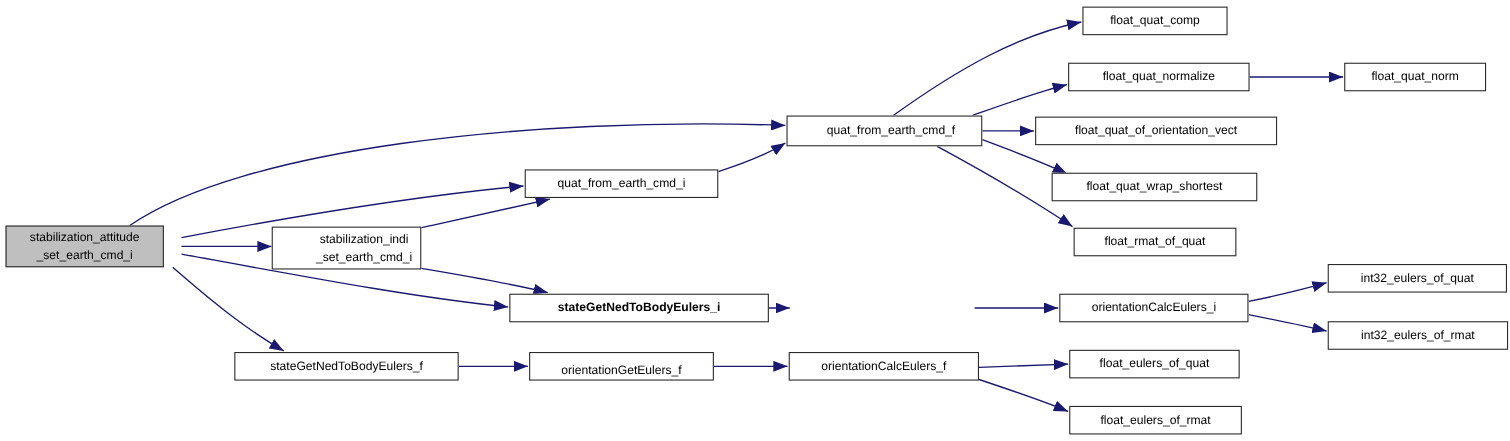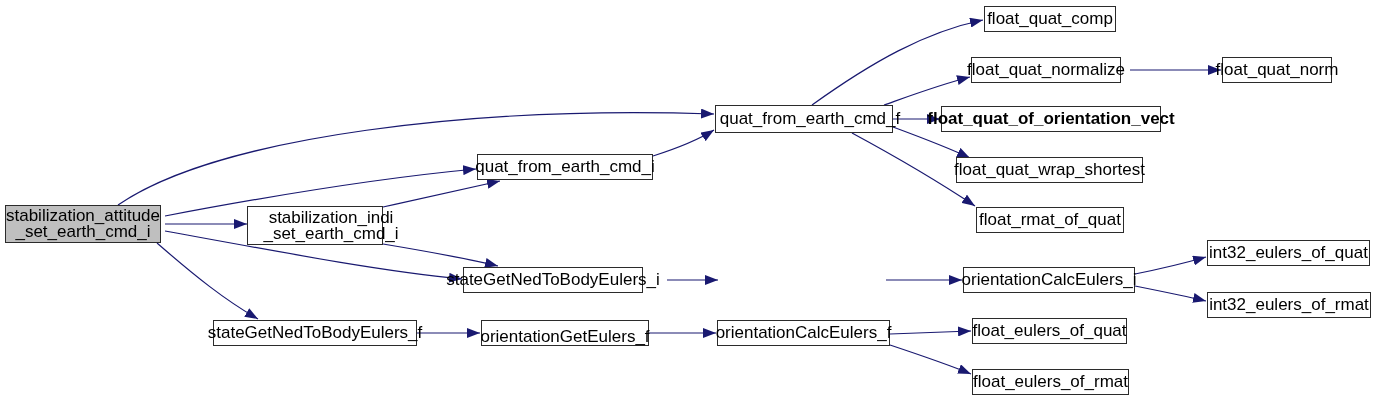--- a/index.html
+++ b/index.html
@@ -30,21 +30,21 @@
   .edge-arrow {
     fill: var(--edge-color, #191970);
     stroke: none;
   }
   .node {
     position: absolute;
     box-sizing: border-box;
     background: var(--node-fill, #ffffff);
     border: 1.3px solid var(--node-border, #2b2b2b);
     color: var(--text-color, #000000);
-    font-size: 17px;
+    font-size: 11px;
     line-height: 16px;
     display: flex;
     flex-direction: column;
     align-items: center;
     justify-content: center;
     text-align: center;
     white-space: nowrap;
     z-index: 2;
   }
   .node.highlight {
@@ -81,53 +81,53 @@
       <path d="M 1130 70 L 1221 70" class="edge" marker-end="url(#arrowhead)"></path>
       <path d="M 667 280 L 718 280" class="edge" marker-end="url(#arrowhead)"></path>
       <path d="M 886 280 L 962 280" class="edge" marker-end="url(#arrowhead)"></path>
       <path d="M 1135 274 C 1160 269, 1185 263, 1206 257" class="edge" marker-end="url(#arrowhead)"></path>
       <path d="M 1135 286 C 1160 291, 1185 296, 1206 301" class="edge" marker-end="url(#arrowhead)"></path>
       <path d="M 417 333 L 480 333" class="edge" marker-end="url(#arrowhead)"></path>
       <path d="M 649 333 L 716 333" class="edge" marker-end="url(#arrowhead)"></path>
       <path d="M 890 334 C 917 333, 944 332, 971 331" class="edge" marker-end="url(#arrowhead)"></path>
       <path d="M 890 345 C 920 355, 947 364, 971 374" class="edge" marker-end="url(#arrowhead)"></path>
     </svg>
-<div class="node highlight" style="left: 5px; top: 205px; width: 156px; height: 38px;">
+<div class="node highlight" style="left: 5px; top: 205px; width: 144px; height: 38px;">
       <div class="node-line">stabilization_attitude</div>
       <div class="node-line">_set_earth_cmd_i</div>
     </div>
     <div class="node" style="left: 247px; top: 206px; width: 136px; height: 39px; padding-left: 32px;">
       <div class="node-line">stabilization_indi</div>
       <div class="node-line">_set_earth_cmd_i</div>
     </div>
     <div class="node" style="left: 477px; top: 154px; width: 176px; height: 26px;">
       <div class="node-line">quat_from_earth_cmd_i</div>
     </div>
     <div class="node" style="left: 715px; top: 105px; width: 178px; height: 28px; padding-left: 12px;">
       <div class="node-line">quat_from_earth_cmd_f</div>
     </div>
     <div class="node" style="left: 984px; top: 6px; width: 132px; height: 26px;">
       <div class="node-line">float_quat_comp</div>
     </div>
-    <div class="node" style="left: 971px; top: 57px; width: 150px; height: 26px;">
+    <div class="node" style="left: 971px; top: 57px; width: 165px; height: 26px;">
       <div class="node-line">float_quat_normalize</div>
     </div>
-    <div class="node" style="left: 1222px; top: 57px; width: 110px; height: 26px;">
+    <div class="node" style="left: 1222px; top: 57px; width: 129px; height: 26px;">
       <div class="node-line">float_quat_norm</div>
     </div>
-    <div class="node" style="left: 941px; top: 106px; width: 220px; height: 26px; font-weight: bold;">
+    <div class="node" style="left: 941px; top: 106px; width: 220px; height: 26px;">
       <div class="node-line">float_quat_of_orientation_vect</div>
     </div>
     <div class="node" style="left: 956px; top: 157px; width: 187px; height: 26px;">
       <div class="node-line">float_quat_wrap_shortest</div>
     </div>
     <div class="node" style="left: 976px; top: 207px; width: 148px; height: 26px;">
       <div class="node-line">float_rmat_of_quat</div>
     </div>
-    <div class="node" style="left: 463px; top: 267px; width: 180px; height: 26px;">
+    <div class="node" style="left: 463px; top: 267px; width: 236px; height: 26px; font-weight: bold;">
       <div class="node-line">stateGetNedToBodyEulers_i</div>
     </div>
     <div class="node" style="left: 963px; top: 267px; width: 172px; height: 26px;">
       <div class="node-line">orientationCalcEulers_i</div>
     </div>
     <div class="node" style="left: 1207px; top: 240px; width: 163px; height: 26px;">
       <div class="node-line">int32_eulers_of_quat</div>
     </div>
     <div class="node" style="left: 1207px; top: 292px; width: 164px; height: 26px;">
       <div class="node-line">int32_eulers_of_rmat</div>

